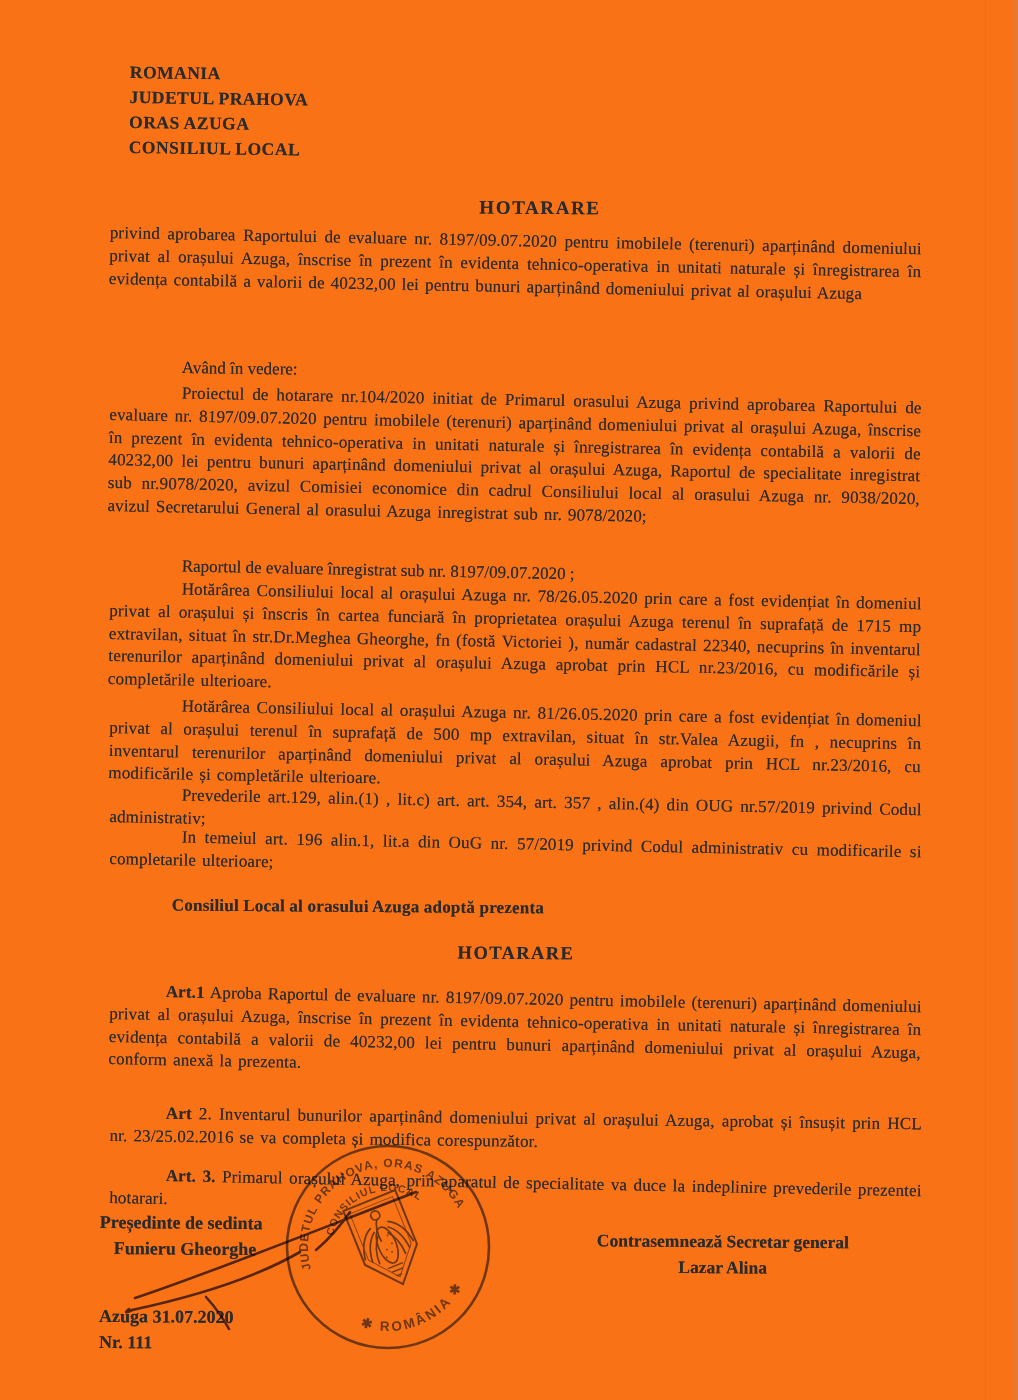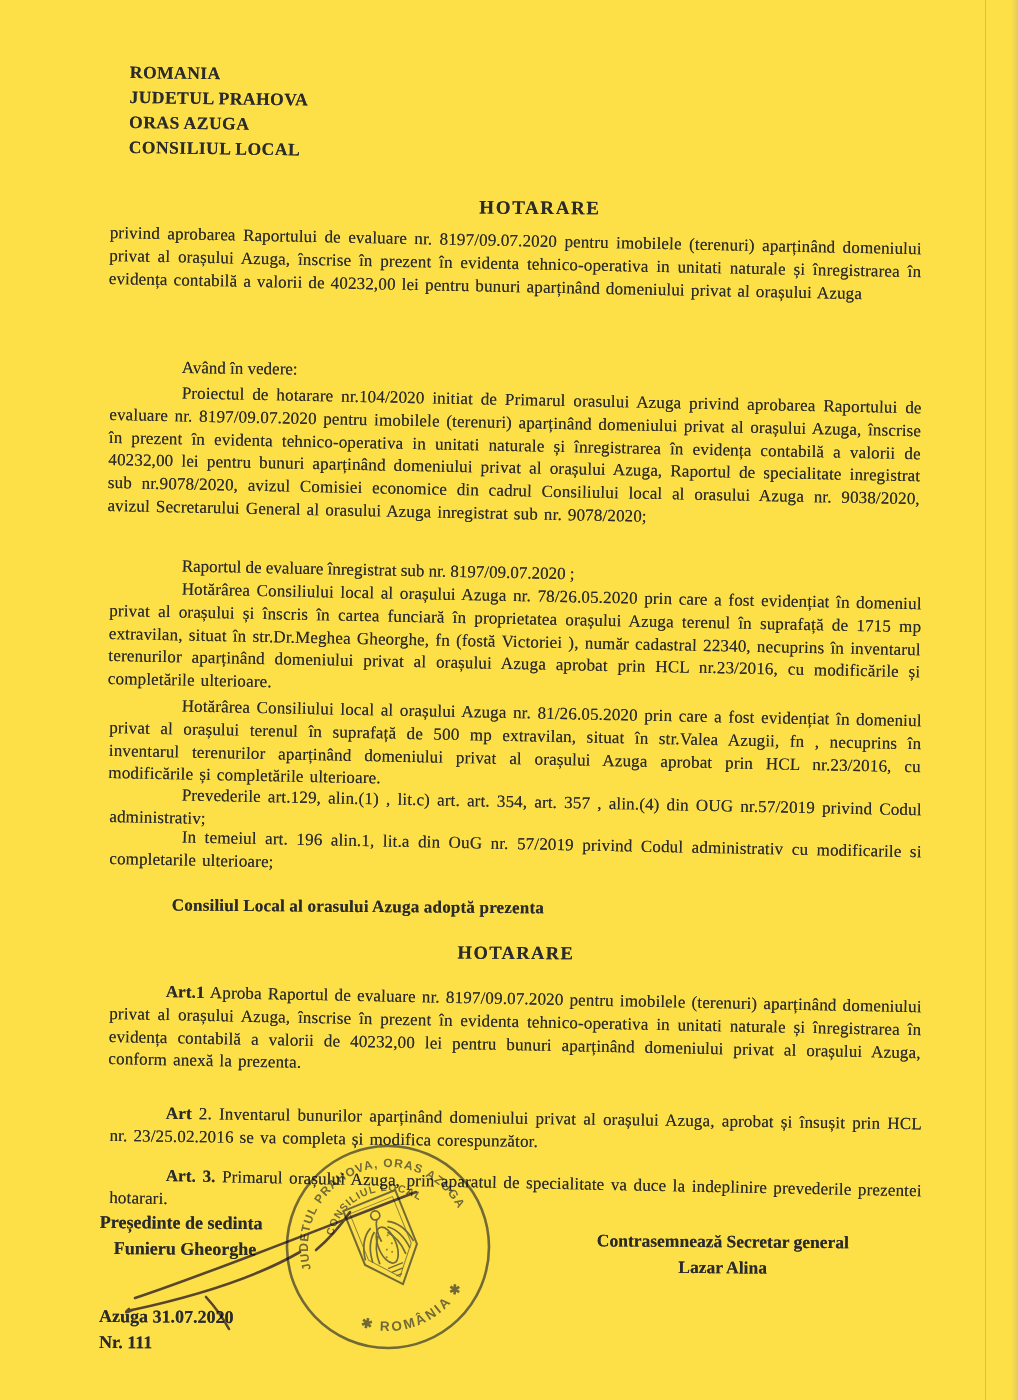--- a/index.html
+++ b/index.html
@@ -1,20 +1,20 @@
 <!DOCTYPE html>
 <html><head>
 <meta charset="utf-8">
 <style>
   html,body{margin:0;padding:0;background:#e8e8e8;}
   .page{
     position:relative;
     width:1018px;height:1400px;
     margin:0 auto;
-    background:#fde047;
+    background:#f97316;
     overflow:hidden;
     font-family:"Liberation Serif","DejaVu Serif",serif;
     color:#2b2b2b;
   }
   .page::after{ 
     content:"";position:absolute;top:0;right:0;width:7px;height:100%;
     background:linear-gradient(to left, rgba(150,150,150,.28), rgba(150,150,150,0));
     pointer-events:none;
   }
   .scan-vline{

